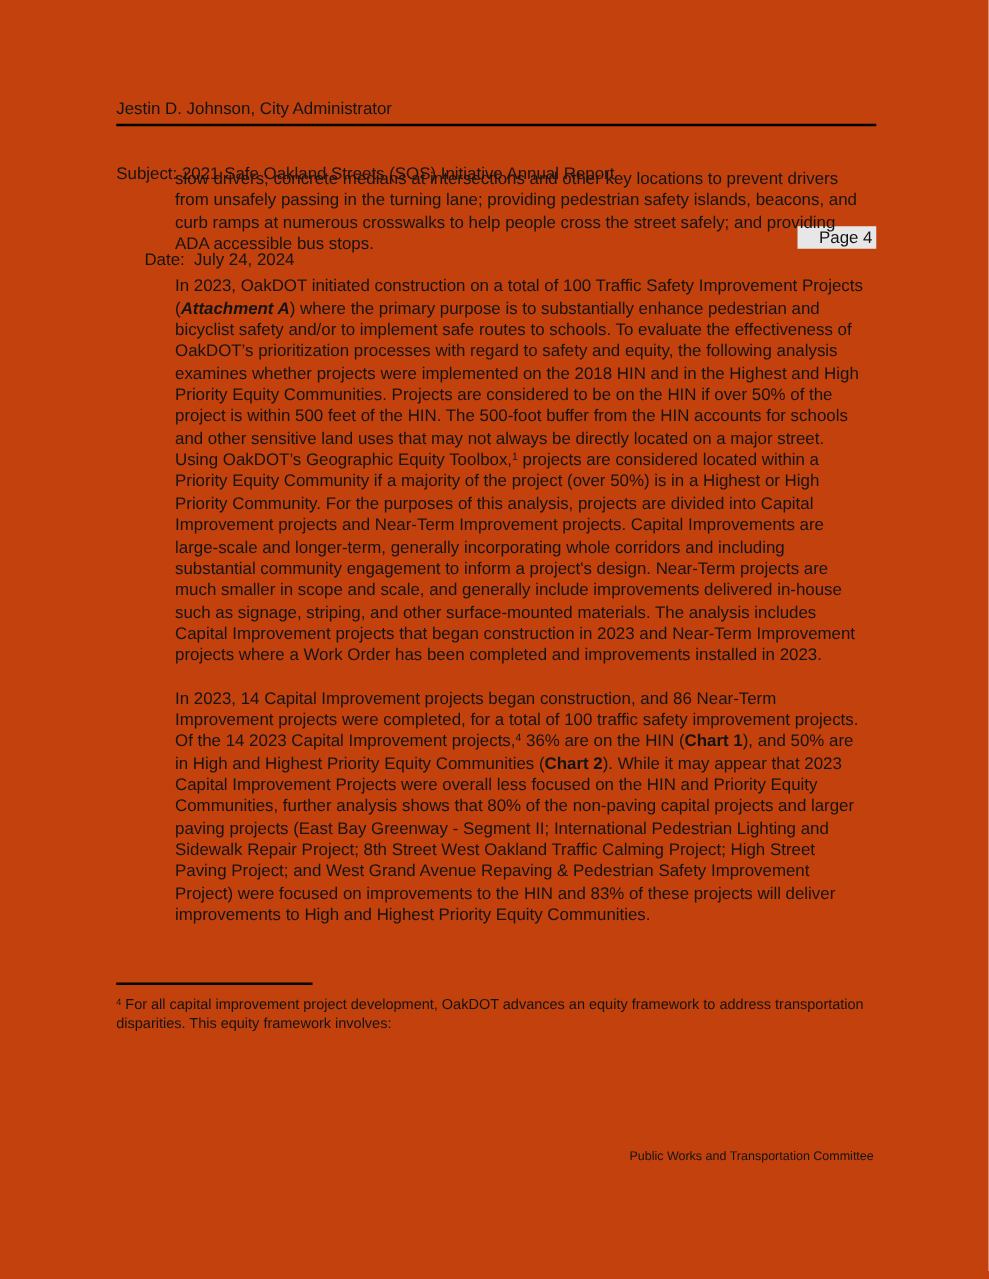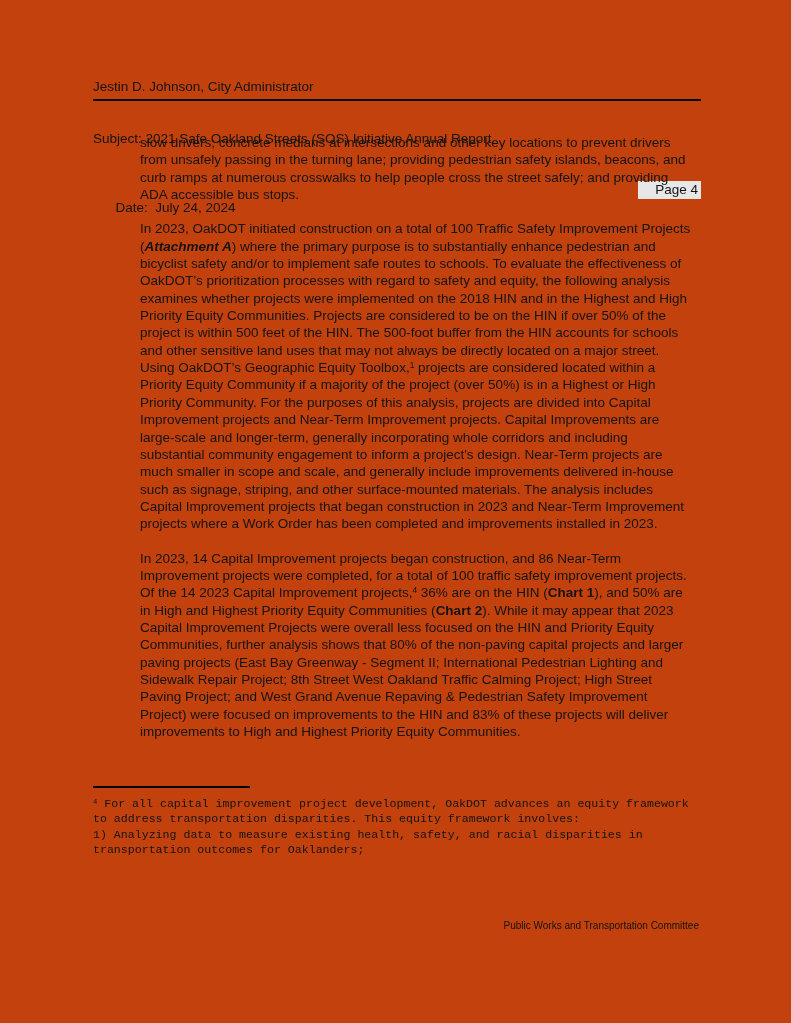--- a/index.html
+++ b/index.html
@@ -71,21 +71,20 @@
     width: 157px;
     border-top: 2px solid #000000;
   }
   .doc-footnote {
     position: absolute;
     left: 93px;
     top: 796px;
     width: 610px;
     font-size: 11.6px;
     line-height: 15.3px;
-    font-family: Liberation Mono, monospace;
   }
   
   .doc-footer {
     position: absolute;
     right: 92px;
     top: 918px;
     text-align: center;
     font-size: 10px;
     line-height: 16.5px;
   }
@@ -109,20 +108,19 @@
   <div class="doc-body">
     <p><span>slow drivers; concrete medians at intersections and other key locations to prevent drivers from unsafely passing in the turning lane; providing pedestrian safety islands, beacons, and curb ramps at numerous crosswalks to help people cross the street safely; and providing ADA accessible bus stops.</span></p>
     <p><span>In 2023, OakDOT initiated construction on a total of 100 Traffic Safety Improvement Projects (</span><span style="font-weight: bold; font-style: italic;">Attachment A</span><span>) where the primary purpose is to substantially enhance pedestrian and bicyclist safety and/or to implement safe routes to schools. To evaluate the effectiveness of OakDOT’s prioritization processes with regard to safety and equity, the following analysis examines whether projects were implemented on the 2018 HIN and in the Highest and High Priority Equity Communities. Projects are considered to be on the HIN if over 50% of the project is within 500 feet of the HIN. The 500-foot buffer from the HIN accounts for schools and other sensitive land uses that may not always be directly located on a major street. Using OakDOT’s Geographic Equity Toolbox,</span><sup>1</sup><span> projects are considered located within a Priority Equity Community if a majority of the project (over 50%) is in a Highest or High Priority Community. For the purposes of this analysis, projects are divided into Capital Improvement projects and Near-Term Improvement projects. Capital Improvements are large-scale and longer-term, generally incorporating whole corridors and including substantial community engagement to inform a project's design. Near-Term projects are much smaller in scope and scale, and generally include improvements delivered in-house such as signage, striping, and other surface-mounted materials. The analysis includes Capital Improvement projects that began construction in 2023 and Near-Term Improvement projects where a Work Order has been completed and improvements installed in 2023.</span></p>
     <p><span>In 2023, 14 Capital Improvement projects began construction, and 86 Near-Term Improvement projects were completed, for a total of 100 traffic safety improvement projects. Of the 14 2023 Capital Improvement projects,</span><sup>4</sup><span> 36% are on the HIN (</span><span style="font-weight: bold;">Chart 1</span><span>), and 50% are in High and Highest Priority Equity Communities (</span><span style="font-weight: bold;">Chart 2</span><span>). While it may appear that 2023 Capital Improvement Projects were overall less focused on the HIN and Priority Equity Communities, further analysis shows that 80% of the non-paving capital projects and larger paving projects (East Bay Greenway - Segment II; International Pedestrian Lighting and Sidewalk Repair Project; 8th Street West Oakland Traffic Calming Project; High Street Paving Project; and West Grand Avenue Repaving &amp; Pedestrian Safety Improvement Project) were focused on improvements to the HIN and 83% of these projects will deliver improvements to High and Highest Priority Equity Communities.</span></p>
   </div>
 
   <div class="footnote-rule"></div>
 
   <div class="doc-footnote">
     <div><sup>4</sup><span> For all capital improvement project development, OakDOT advances an equity framework to address transportation disparities. This equity framework involves:</span></div>
-    <div><span>1) Analyzing data to measure existing health, safety, and racial disparities in transportation outcomes for Oaklanders;</span></div>
   </div>
 
   <div class="doc-footer">
     <div>Public Works and Transportation Committee</div>
   </div>
 
 </div>
 
 </body></html>

